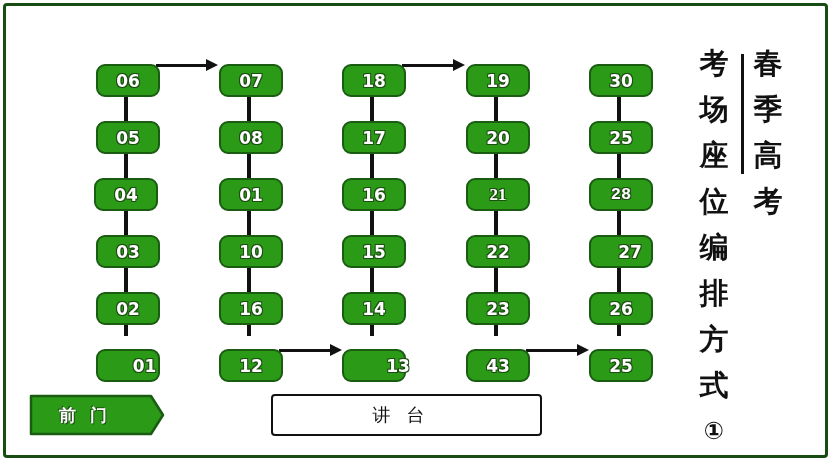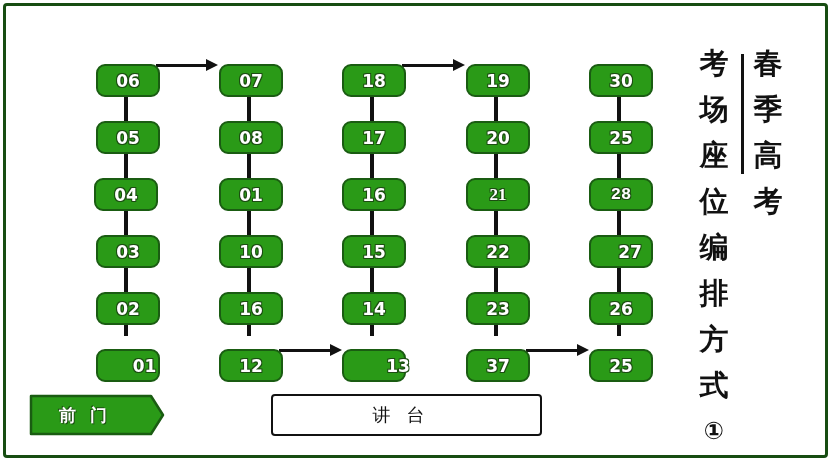--- a/index.html
+++ b/index.html
@@ -59,21 +59,21 @@
 <div class="seat" style="left:342px;top:162px;">16</div>
 <div class="seat" style="left:342px;top:219px;">15</div>
 <div class="seat" style="left:342px;top:276px;">14</div>
 <div class="seat" style="left:342px;top:333px;padding-left:48px;">13</div>
 
 <div class="seat" style="left:466px;top:48px;">19</div>
 <div class="seat" style="left:466px;top:105px;">20</div>
 <div class="seat" style="left:466px;top:162px;font-family:Liberation Serif, serif;">21</div>
 <div class="seat" style="left:466px;top:219px;">22</div>
 <div class="seat" style="left:466px;top:276px;">23</div>
-<div class="seat" style="left:466px;top:333px;">37</div>
+<div class="seat" style="left:466px;top:333px;">43</div>
 
 <div class="seat" style="left:589px;top:48px;">30</div>
 <div class="seat" style="left:589px;top:105px;">25</div>
 <div class="seat" style="left:589px;top:162px;font-family:Liberation Mono, monospace;">28</div>
 <div class="seat" style="left:589px;top:219px;padding-left:18px;">27</div>
 <div class="seat" style="left:589px;top:276px;">26</div>
 <div class="seat" style="left:589px;top:333px;">25</div>
 
 <div class="door">
   <svg width="136" height="42">

